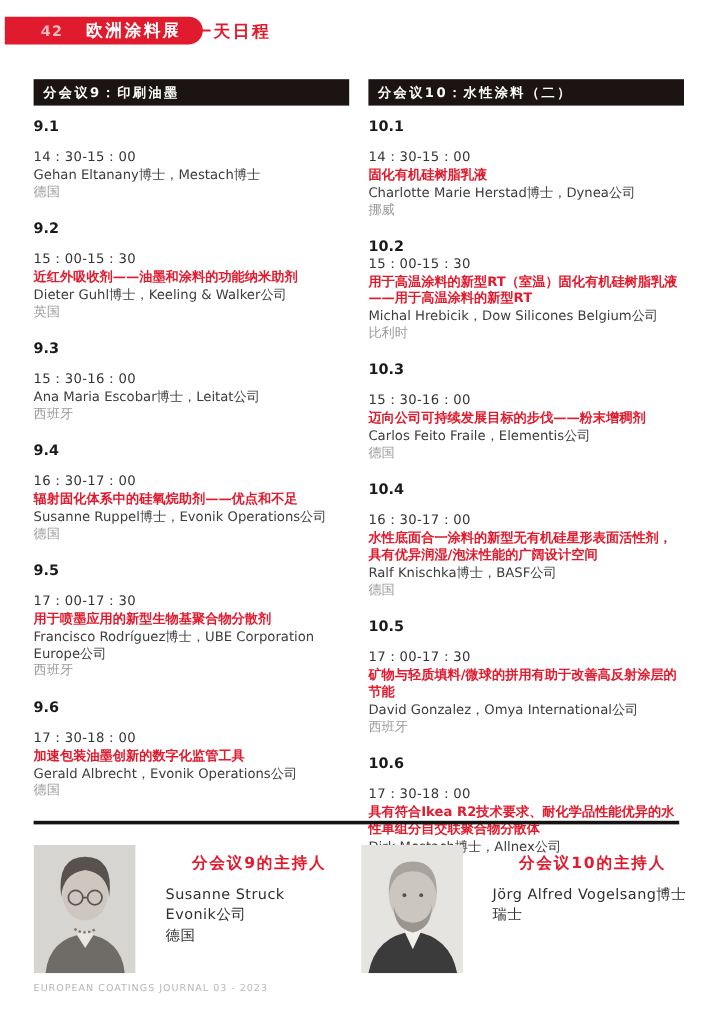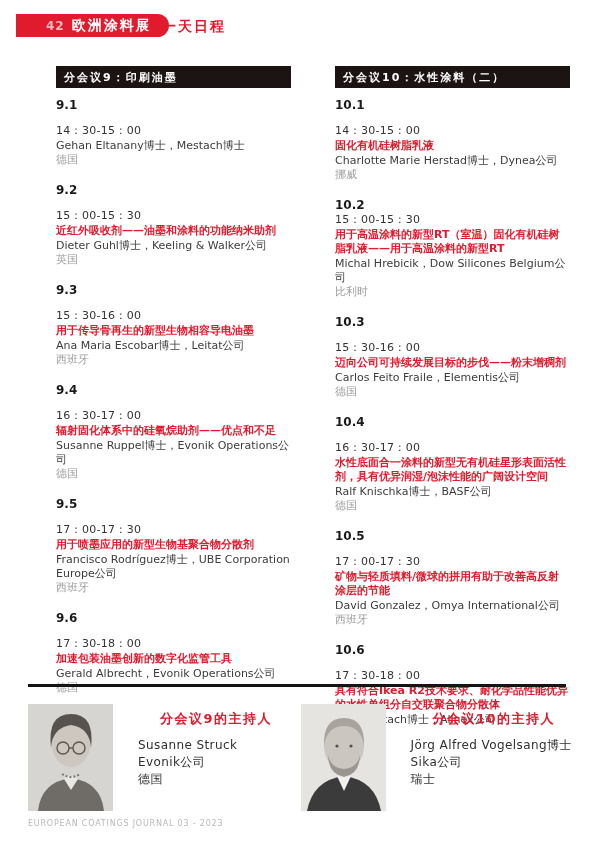--- a/index.html
+++ b/index.html
@@ -3,33 +3,33 @@
 <meta charset="utf-8">
 <style>
   html,body{margin:0;padding:0;}
   body{
     width:600px;height:849px;position:relative;background:#ffffff;
     font-family:"DejaVu Sans","Liberation Sans",sans-serif;
     -webkit-font-smoothing:antialiased;overflow:hidden;
   }
   
   .hdr-badge{
-    position:absolute;left:16px;top:14px;height:23px;
+    position:absolute;left:4px;top:14px;height:23px;
     background:#e11b2e;border-radius:0 12px 12px 0;
-    display:flex;align-items:center;padding:0 17px 0 30px;gap:7px;
+    display:flex;align-items:center;padding:0 17px 0 30px;gap:19px;
   }
   .hdr-page{font-size:12px;font-weight:bold;color:#f3b9be;letter-spacing:1px;}
   .hdr-badge-title{font-size:14px;font-weight:bold;color:#ffffff;letter-spacing:2px;}
   .hdr-sub{
     position:absolute;left:146px;top:18px;font-size:14px;font-weight:bold;
     color:#e11b2e;letter-spacing:2px;
   }
   
   .columns{position:absolute;top:66px;left:28px;width:542px;display:flex;gap:16px;}
-  .col{width:263px;margin-left:28px;}
+  .col{width:263px;}
   .col-bar{
     background:#1c1412;color:#ffffff;font-size:11px;font-weight:bold;
     letter-spacing:2px;padding:4px 8px 3px 8px;margin-bottom:10px;
   }
   .session{margin-bottom:16px;font-size:11px;line-height:14px;color:#3c3c3c;}
   .sid{font-size:12px;font-weight:bold;color:#1a1a1a;margin-bottom:12px;}
   .session.compact .sid{margin-bottom:1px;}
   .stime{color:#333333;margin-bottom:1px;letter-spacing:0.3px;}
   .stitle{color:#e11b2e;font-weight:bold;margin-bottom:1px;}
   .sspeaker{color:#3c3c3c;}
@@ -74,21 +74,20 @@
       <div class="sid">9.2</div>
       <div class="stime">15：00-15：30</div>
       <div class="stitle">近红外吸收剂——油墨和涂料的功能纳米助剂</div>
       <div class="sspeaker">Dieter Guhl博士，Keeling &amp; Walker公司</div>
       <div class="scountry">英国</div>
     </div>
 
     <div class="session">
       <div class="sid">9.3</div>
       <div class="stime">15：30-16：00</div>
-      <div class="stitle">用于传导骨再生的新型生物相容导电油墨</div>
       <div class="sspeaker">Ana Maria Escobar博士，Leitat公司</div>
       <div class="scountry">西班牙</div>
     </div>
 
     <div class="session">
       <div class="sid">9.4</div>
       <div class="stime">16：30-17：00</div>
       <div class="stitle">辐射固化体系中的硅氧烷助剂——优点和不足</div>
       <div class="sspeaker">Susanne Ruppel博士，Evonik Operations公司</div>
       <div class="scountry">德国</div>
@@ -195,19 +194,18 @@
       <path d="M36 72 L43 87 L50 72 L47 70 L39 70 Z" fill="#f0efec"></path>
       <ellipse cx="43" cy="42" rx="20" ry="24" fill="#cbc6c0"></ellipse>
       <path d="M23 42 Q22 14 43 14 Q64 14 63 42 Q60 22 43 22 Q26 22 23 42 Z" fill="#a8a39d"></path>
       <path d="M27 50 Q27 70 43 73 Q59 70 59 50 Q57 64 43 65 Q29 64 27 50 Z" fill="#9b958f"></path>
       <circle cx="36" cy="42" r="1.6" fill="#55504b"></circle>
       <circle cx="50" cy="42" r="1.6" fill="#55504b"></circle>
     </svg>
     <div class="chair-info">
       <div class="chair-heading">分会议10的主持人</div>
       <div class="chair-line">Jörg Alfred Vogelsang博士</div>
-      <div class="chair-line">Sika公司</div>
       <div class="chair-line">瑞士</div>
     </div>
   </div>
 </div>
 
 <div class="footer">EUROPEAN COATINGS JOURNAL 03 - 2023</div>
 
 </body></html>

